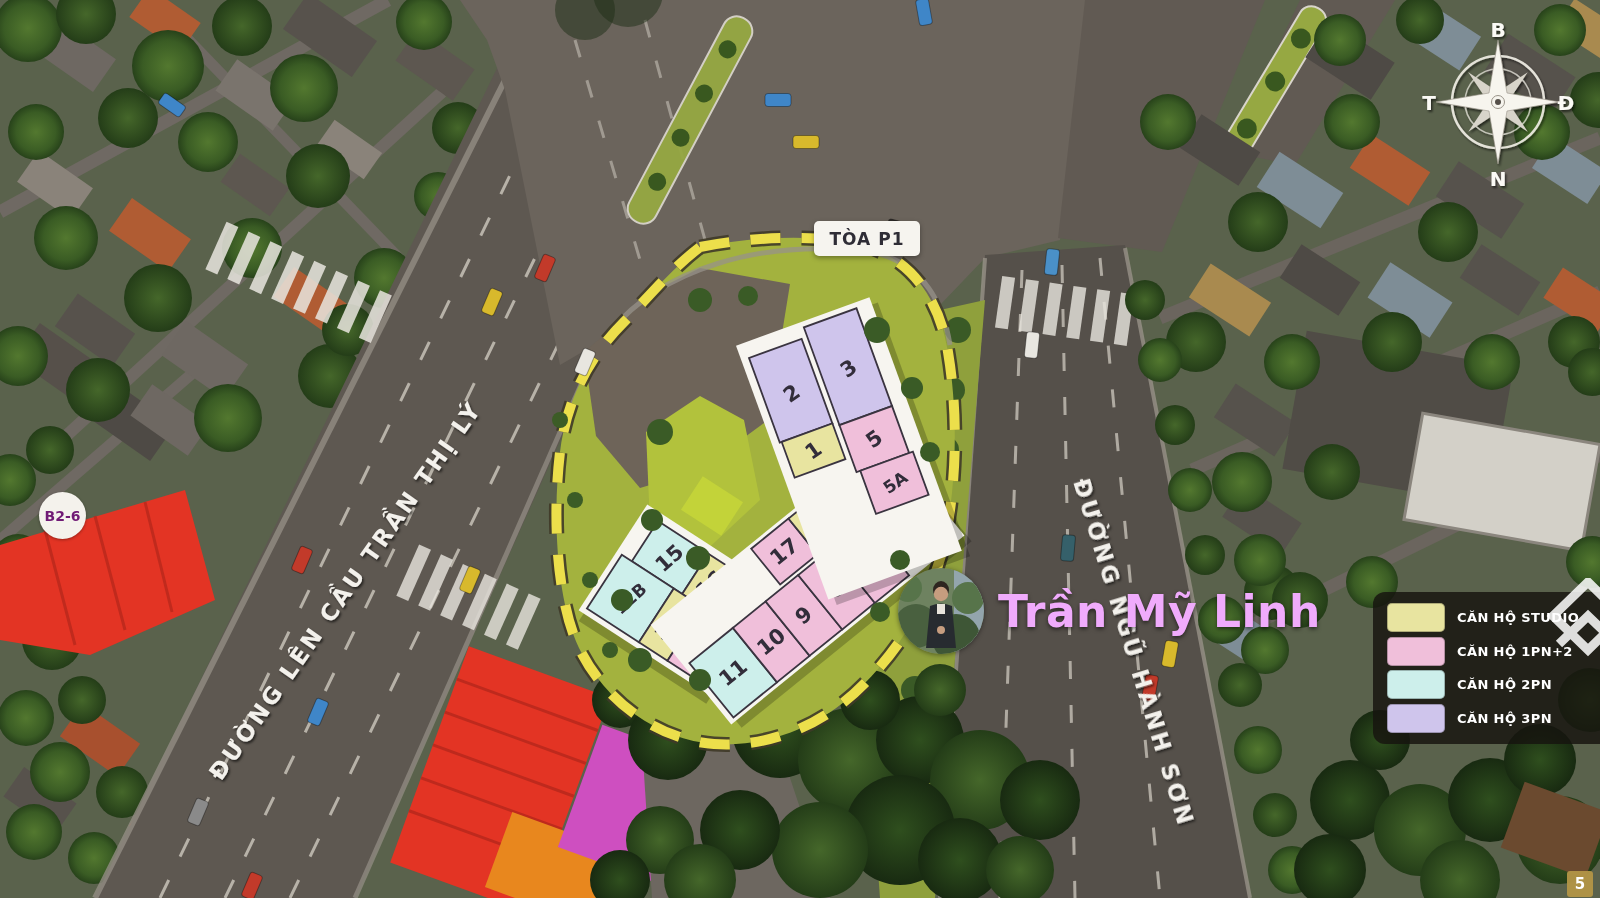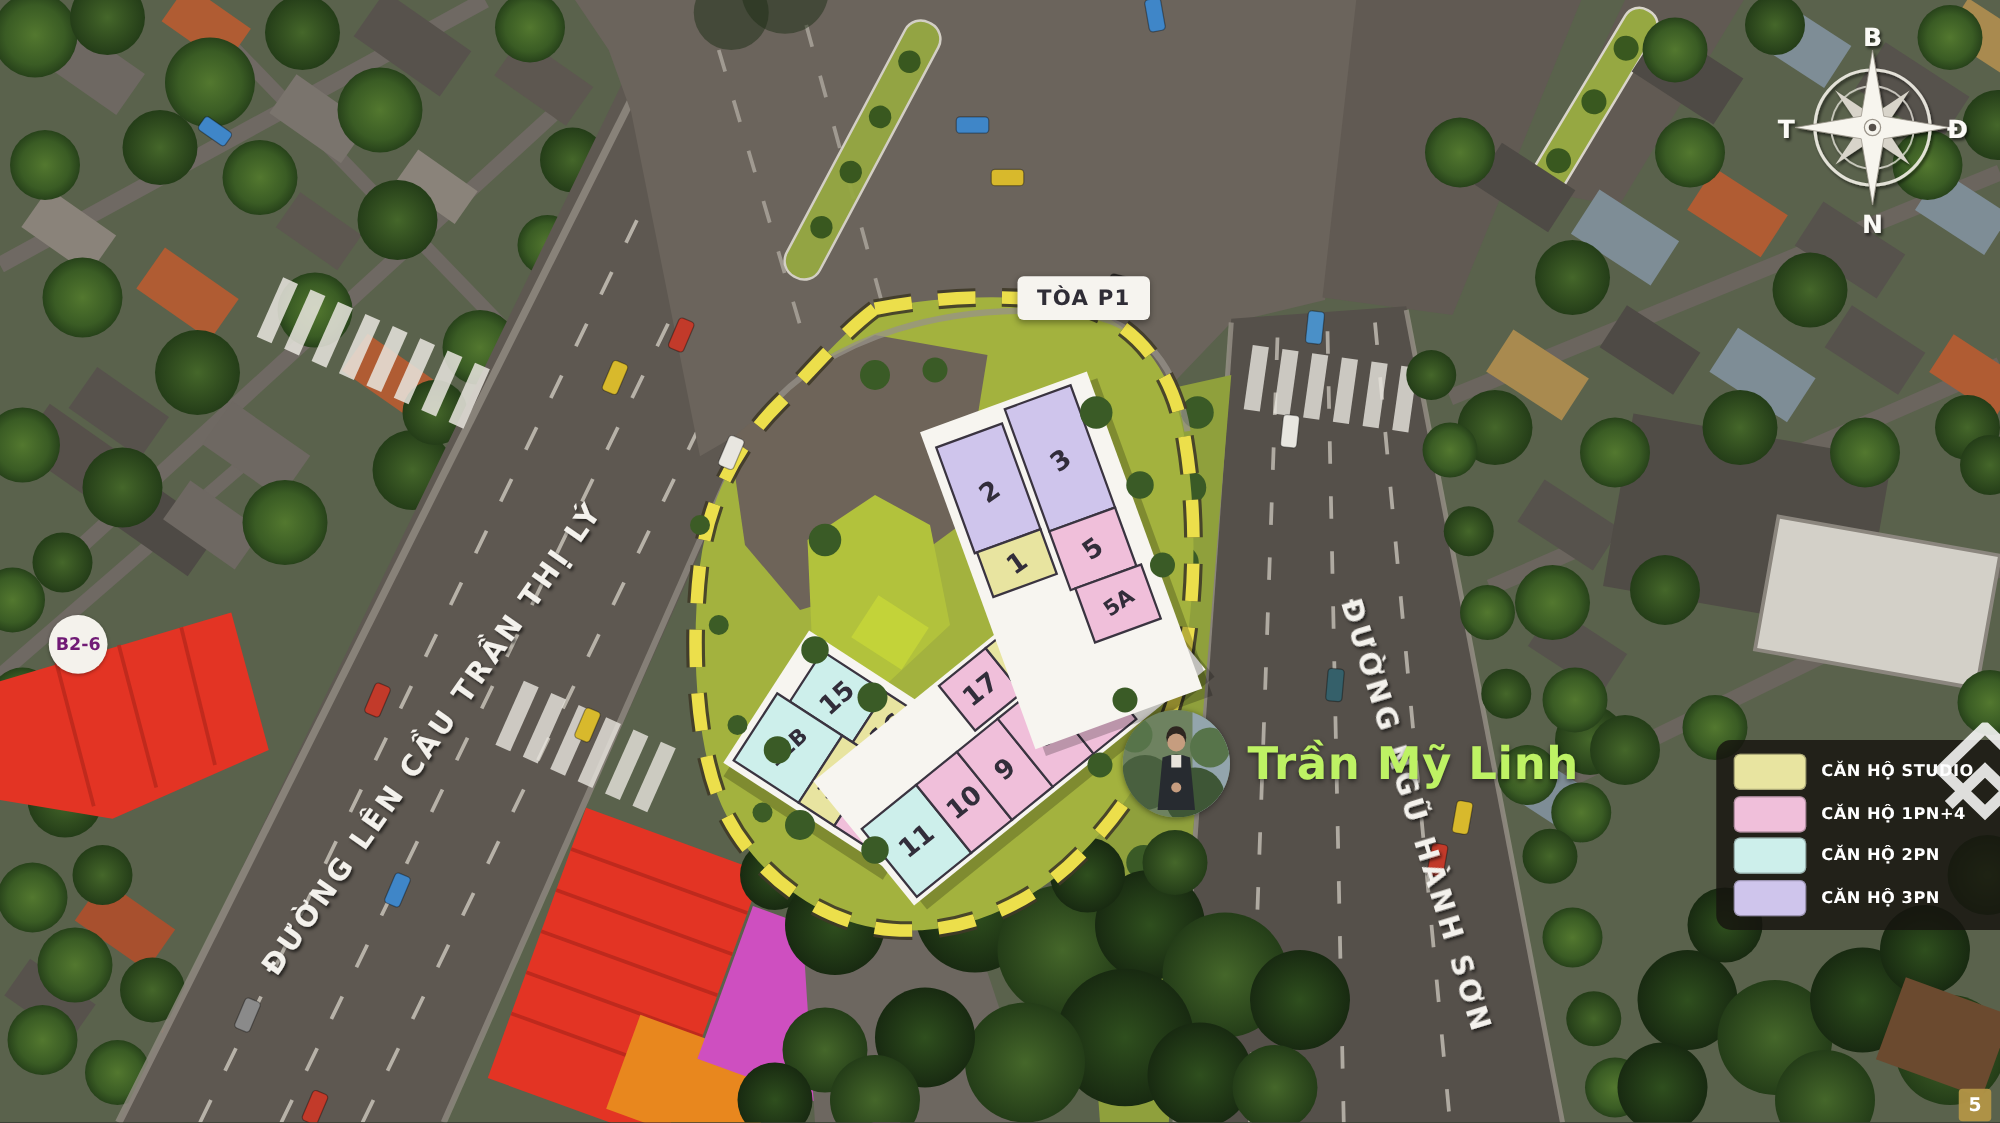--- a/index.html
+++ b/index.html
@@ -14,21 +14,21 @@
           font-family:"DejaVu Sans",sans-serif;}
   .cdir{font-size:20px;font-weight:bold;fill:#fbfaf6;text-anchor:middle;font-family:"DejaVu Sans",sans-serif;}
   .toa-label{position:absolute;left:786px;top:221px;width:106px;height:35px;background:#f6f4ef;border-radius:5px;
              display:flex;align-items:center;justify-content:center;font-weight:bold;font-size:17px;
              letter-spacing:1px;color:#2f2d36;box-shadow:0 2px 5px rgba(0,0,0,.35);margin-left:28px;}
   .b26{position:absolute;left:39px;top:492px;width:47px;height:47px;background:#f4f2ec;border-radius:50%;
        display:flex;align-items:center;justify-content:center;font-weight:bold;font-size:14px;color:#701a75;
        box-shadow:0 1px 3px rgba(0,0,0,.35);}
   .watermark{position:absolute;left:898px;top:568px;display:flex;align-items:center;gap:14px;}
   .avatar{width:86px;height:86px;border-radius:50%;overflow:hidden;box-shadow:0 1px 5px rgba(0,0,0,.45);flex:none;}
-  .agent-name{font-size:36px;font-weight:600;color:#bef264;text-shadow:0 2px 4px rgba(0,0,0,.55);letter-spacing:.5px;}
+  .agent-name{font-size:44px;font-weight:600;color:#f0abfc;text-shadow:0 2px 4px rgba(0,0,0,.55);letter-spacing:.5px;}
   .legend{position:absolute;left:1373px;top:592px;width:240px;height:152px;background:rgba(22,19,15,.82);
           border-radius:12px;padding:9px 0 9px 14px;box-sizing:border-box;display:flex;flex-direction:column;
           justify-content:space-between;}
   .legend-row{display:flex;align-items:center;gap:12px;height:33px;}
   .swatch{width:58px;height:29px;border-radius:5px;flex:none;box-shadow:inset 0 0 0 1px rgba(0,0,0,.25);}
   .legend-label{font-size:13px;font-weight:bold;color:#ffffff;letter-spacing:.4px;white-space:nowrap;}
   .wm-logo{position:absolute;left:1543px;top:578px;opacity:.85;}
   .banner{position:absolute;left:1352px;top:836px;width:238px;height:31px;background:rgba(178,148,70,.93);
           display:flex;align-items:center;justify-content:center;font-size:15px;font-weight:bold;
           letter-spacing:2.5px;color:#fdfbf4;border-radius:2px;}
@@ -529,21 +529,21 @@
   <span class="agent-name">Trần Mỹ Linh</span>
 </div>
 
 <div class="legend">
   <div class="legend-row">
     <span class="swatch" style="background: rgb(232, 228, 160);"></span>
     <span class="legend-label">CĂN HỘ STUDIO</span>
   </div>
   <div class="legend-row">
     <span class="swatch" style="background: rgb(240, 191, 218);"></span>
-    <span class="legend-label">CĂN HỘ 1PN+4</span>
+    <span class="legend-label">CĂN HỘ 1PN+2</span>
   </div>
   <div class="legend-row">
     <span class="swatch" style="background: rgb(205, 239, 235);"></span>
     <span class="legend-label">CĂN HỘ 2PN</span>
   </div>
   <div class="legend-row">
     <span class="swatch" style="background: rgb(207, 197, 236);"></span>
     <span class="legend-label">CĂN HỘ 3PN</span>
   </div>
 </div>

